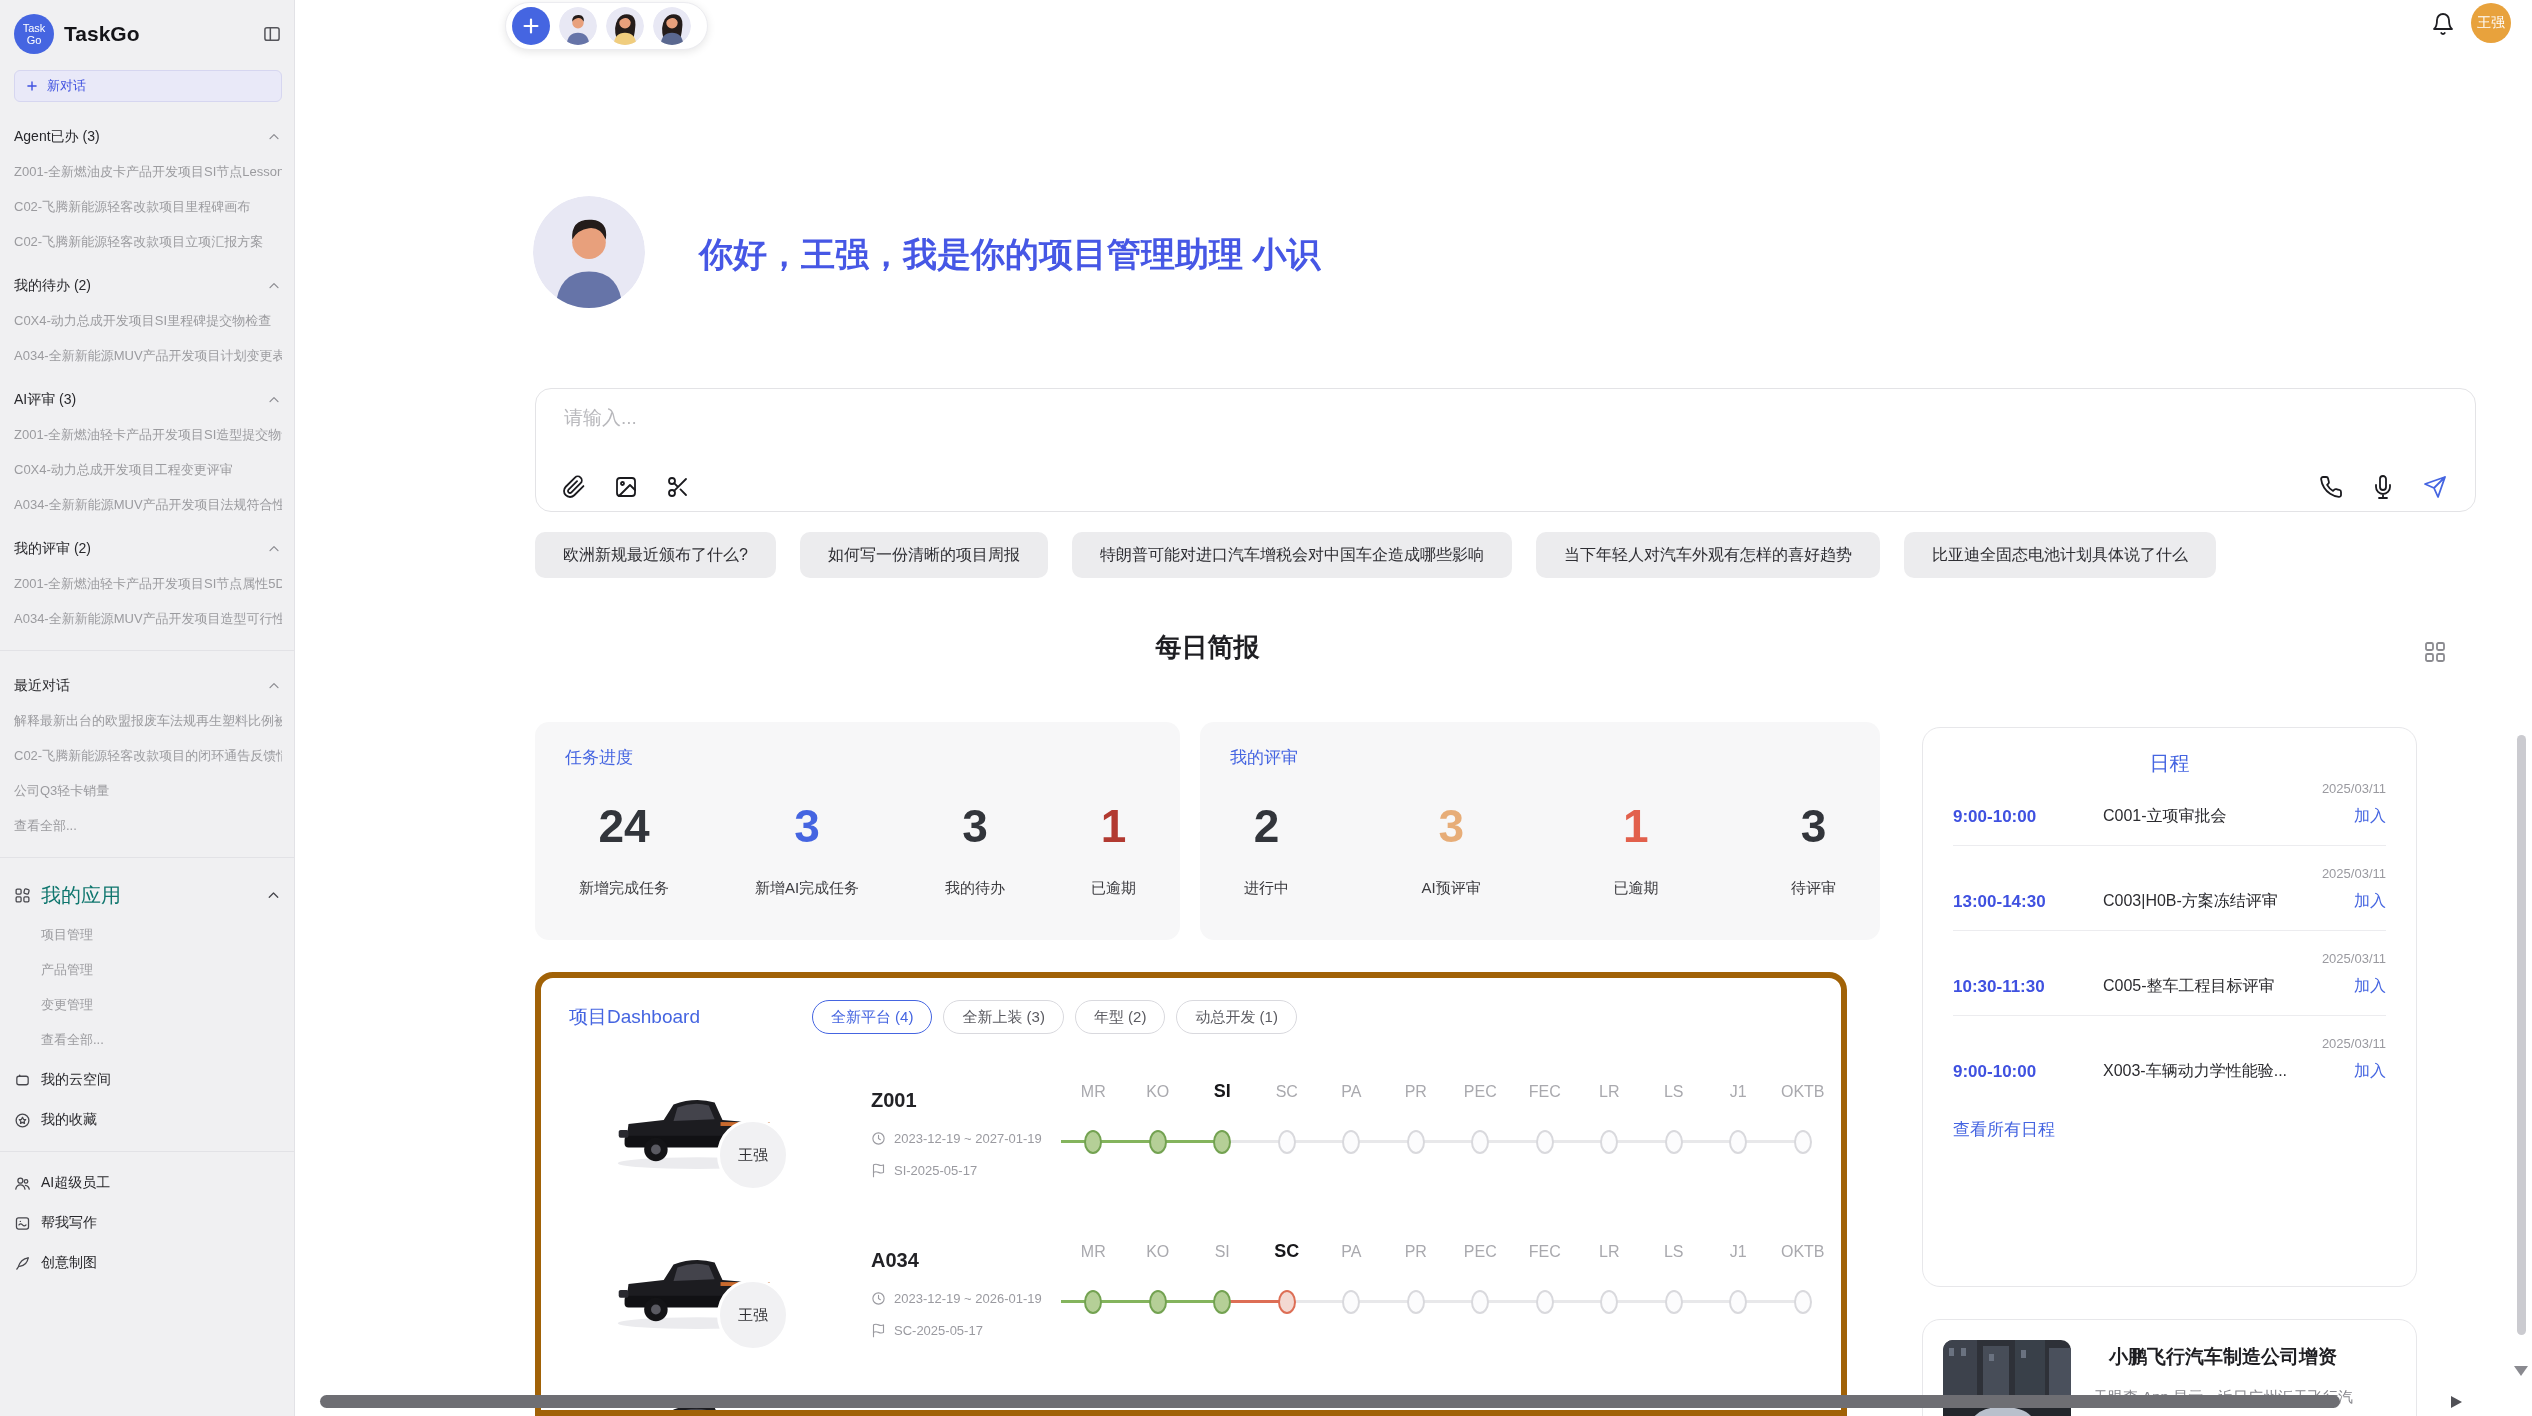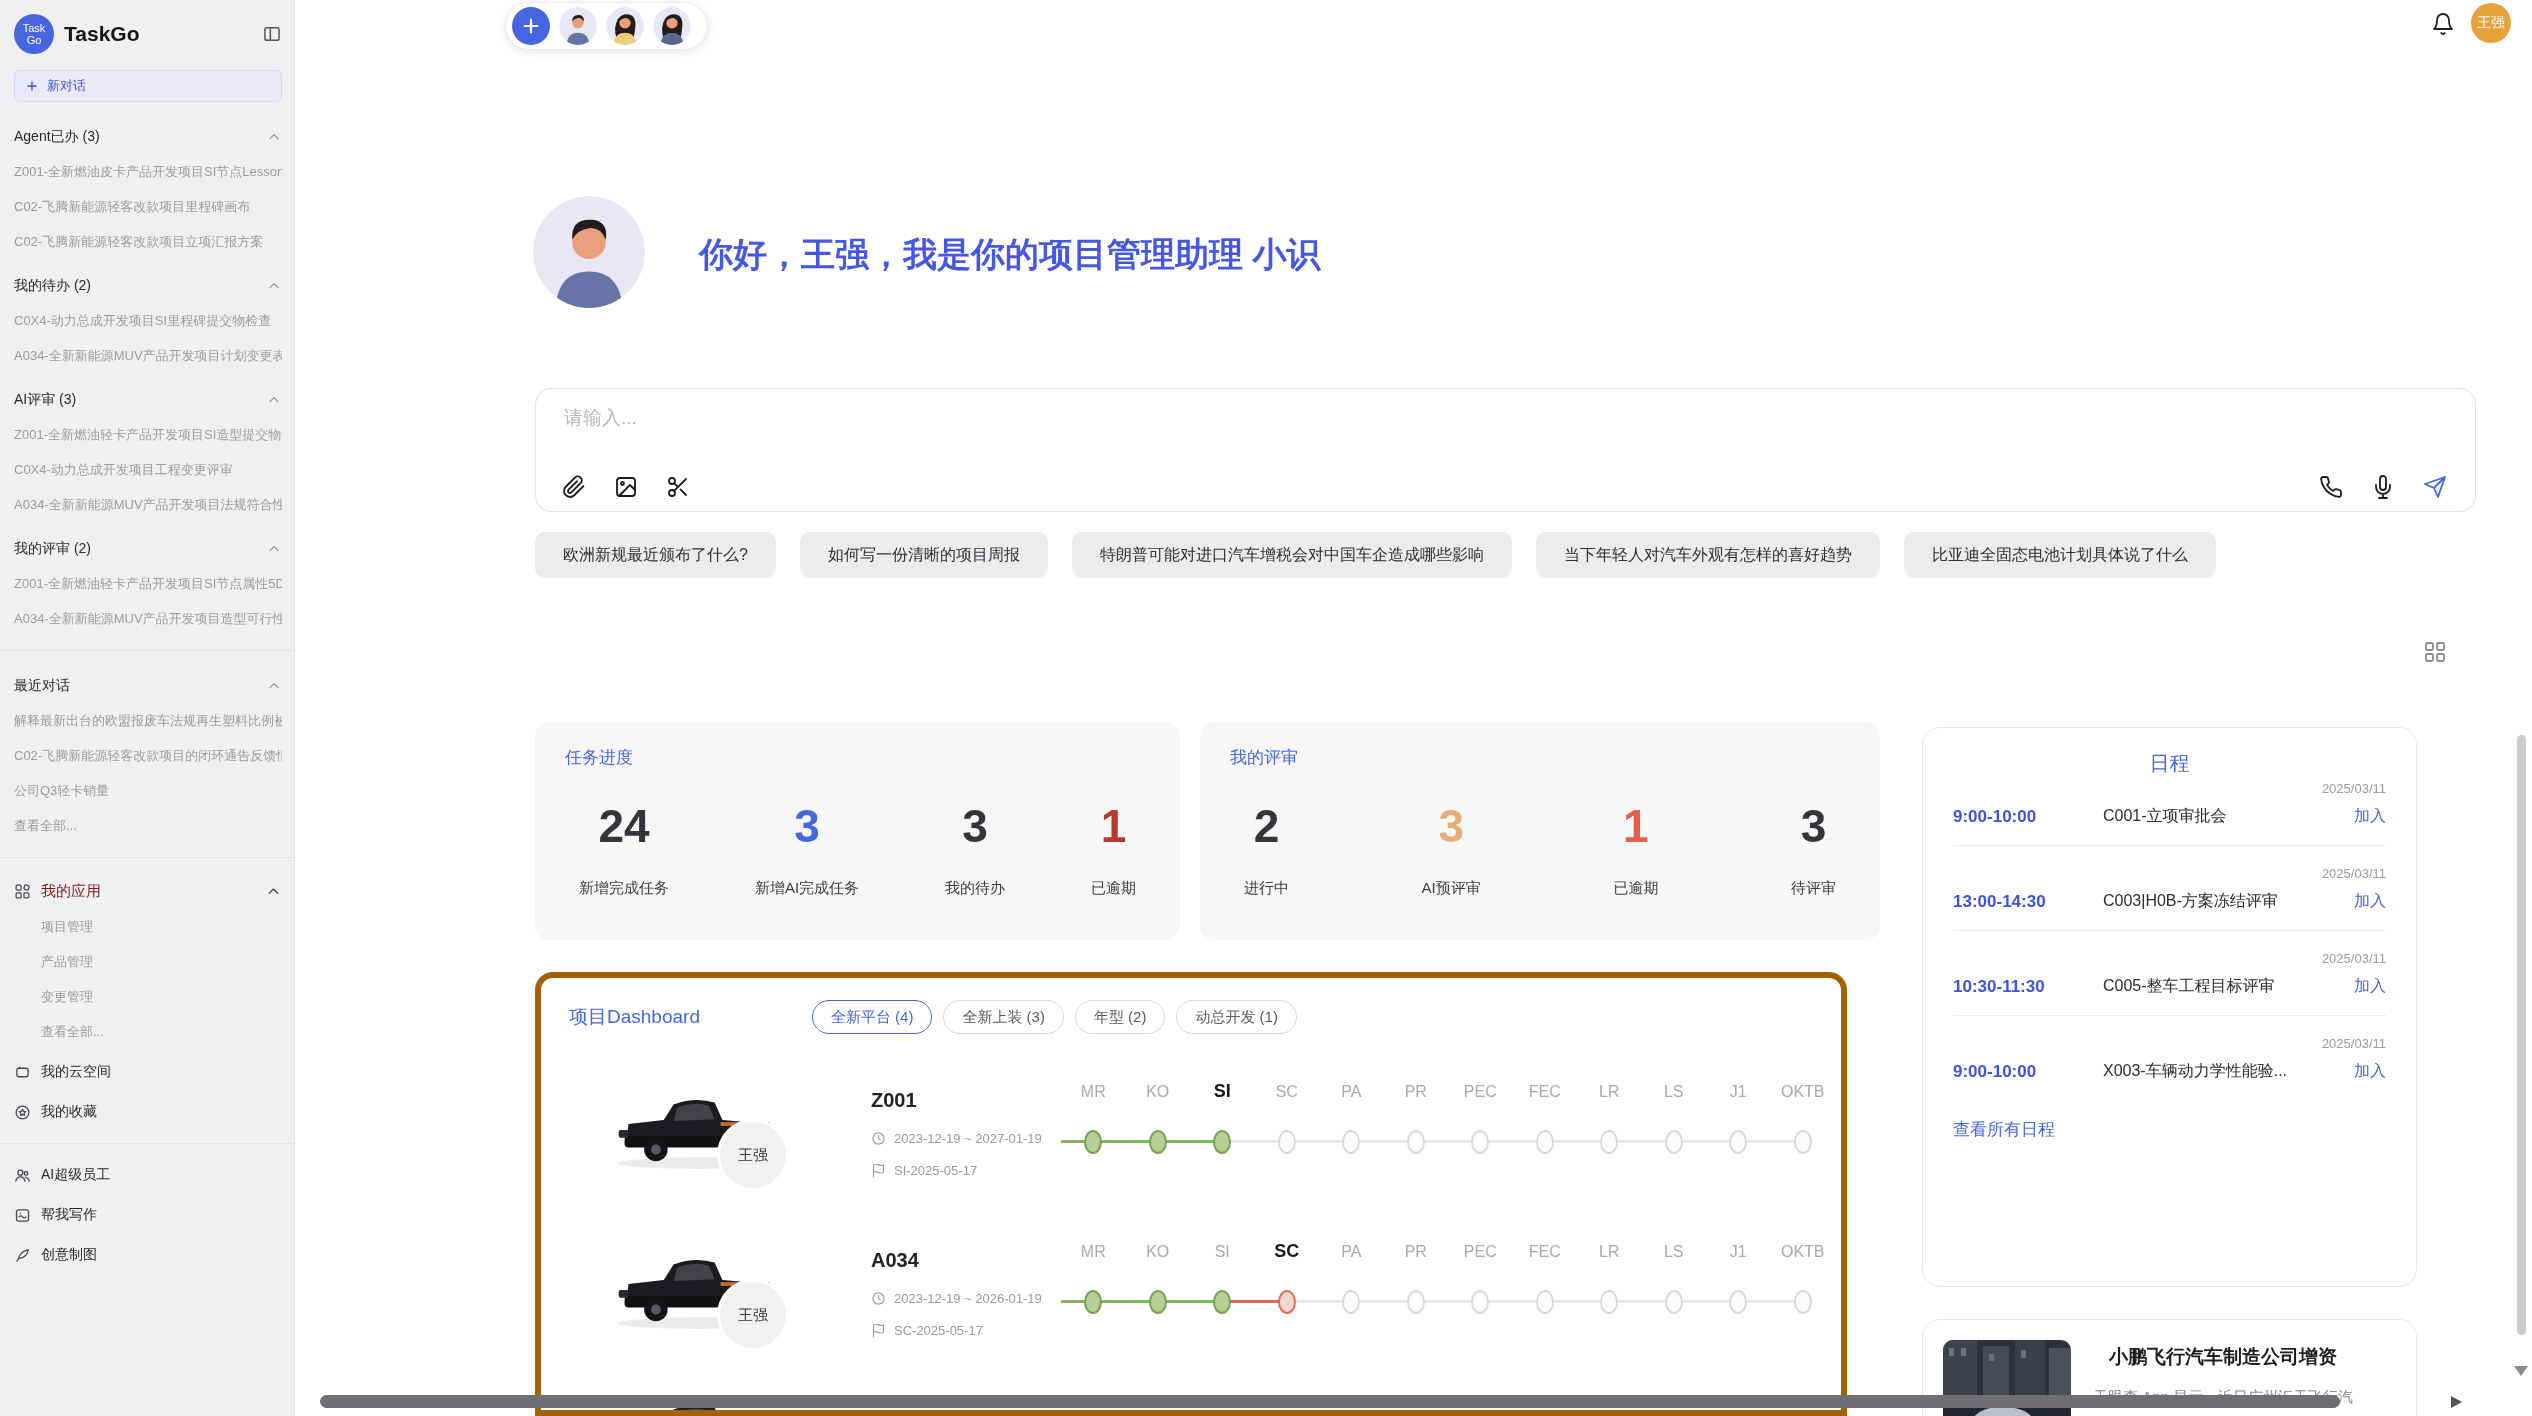--- a/index.html
+++ b/index.html
@@ -19,21 +19,21 @@
   .panel-ic{width:20px;height:20px;color:#55555b;cursor:pointer;}
   .new-chat{margin-top:12px;width:100%;height:32px;background:#e9e9f8;border:1px solid #d6d6f0;
             border-radius:6px;color:#3f51e0;font-size:13px;display:flex;align-items:center;
             gap:8px;padding:0 10px;cursor:pointer;font-family:inherit;}
   .new-chat .icon{width:14px;height:14px;color:#3f51e0;}
   .sb-section{margin-top:26px;}
   .sb-sec-head{display:flex;align-items:center;font-size:14px;color:#28282c;cursor:pointer;}
   .chev{margin-left:auto;width:16px;height:16px;color:#8a8a90;}
   .sb-item{margin-top:17px;color:#9b9b9f;font-size:13px;white-space:nowrap;overflow:hidden;cursor:pointer;}
   .sb-divider{margin:22px -12px 0 -14px;border-top:1px solid #e2e2e6;}
-  .sb-apps-head{display:flex;align-items:center;gap:10px;font-size:15px;color:#7f1d1d;margin-top:24px;cursor:pointer;}
+  .sb-apps-head{display:flex;align-items:center;gap:10px;font-size:20px;color:#0f766e;margin-top:24px;cursor:pointer;}
   .sb-apps-head .icon,.sb-link .icon{width:17px;height:17px;color:#47474d;flex:none;}
   .sb-app-item{margin:17px 0 0 27px;color:#9b9b9f;font-size:13px;cursor:pointer;}
   .sb-link{display:flex;align-items:center;gap:10px;margin-top:22px;font-size:14px;color:#28282c;cursor:pointer;}
 
   
   .main{position:relative;flex:1;background:#fff;overflow:hidden;}
   .top-pill{position:absolute;left:210px;top:2px;height:46px;border-radius:24px;background:#fff;
             border:1px solid #ececf0;box-shadow:0 2px 8px rgba(0,0,0,.10);
             display:flex;align-items:center;gap:9px;padding:0 16px 0 6px;}
   .pill-plus{width:38px;height:38px;border-radius:50%;background:#4565e1;border:none;color:#fff;
@@ -399,20 +399,21 @@
     </div>
 
     <div class="chips" id="chips">
         <div class="chip">欧洲新规最近颁布了什么?</div>
         <div class="chip">如何写一份清晰的项目周报</div>
         <div class="chip">特朗普可能对进口汽车增税会对中国车企造成哪些影响</div>
         <div class="chip">当下年轻人对汽车外观有怎样的喜好趋势</div>
         <div class="chip">比亚迪全固态电池计划具体说了什么</div>
       </div>
 
+    <h2 class="briefing-title">每日简报</h2>
     <span class="icon grid-btn" id="grid-ic">
         <svg viewBox="0 0 24 24" fill="none" stroke="currentColor" stroke-width="1.8" stroke-linecap="round" stroke-linejoin="round">
           <rect x="3" y="3" width="7" height="7" rx="1.5"></rect>
           <rect x="14" y="3" width="7" height="7" rx="1.5"></rect>
           <rect x="3" y="14" width="7" height="7" rx="1.5"></rect>
           <rect x="14" y="14" width="7" height="7" rx="1.5"></rect>
         </svg>
       </span>
 
     <div class="stats-row" id="stats">

